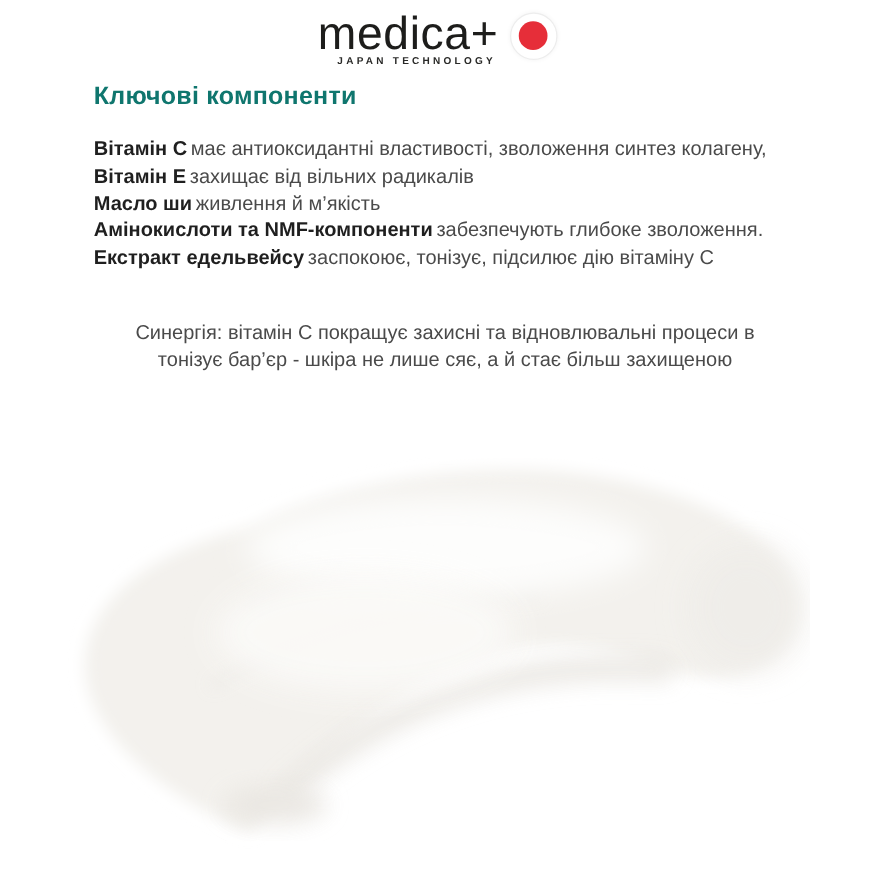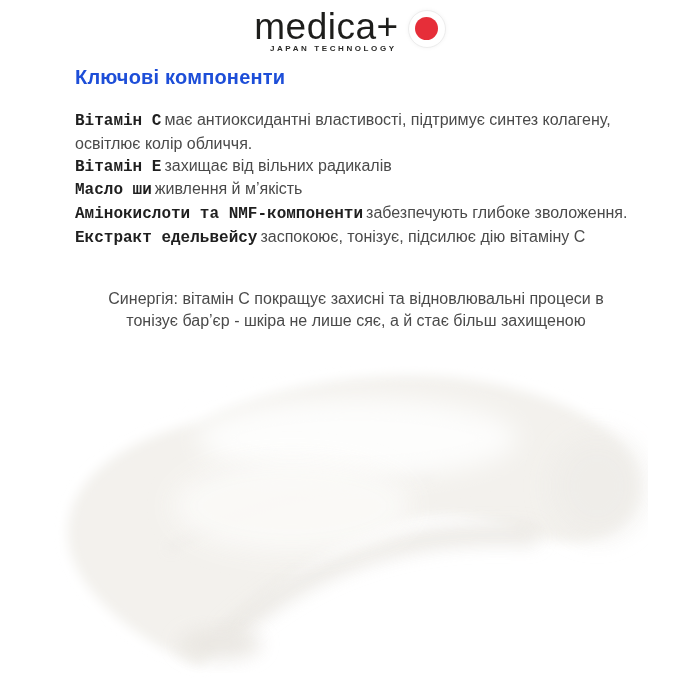--- a/index.html
+++ b/index.html
@@ -70,35 +70,34 @@
   
   .content {
     position: absolute;
     left: 75px;
     top: 66px;
     width: 562px;
   }
   .heading {
     font-size: 20px;
     font-weight: 700;
-    color: #1d4ed8;
+    color: #0f766e;
     margin: 0 0 20px 0;
     letter-spacing: 0.2px;
   }
   .components p {
     margin: 0;
     font-size: 16px;
     line-height: 21.8px;
     color: #4a4a4a;
   }
   .components strong {
     color: #1f1f1f;
     font-weight: 700;
     margin-right: 3px;
-    font-family: Liberation Mono, monospace;
   }
   .cont-line { display: block; }
   .synergy {
     margin-top: 38px;
     font-size: 16px;
     line-height: 22px;
     color: #4a4a4a;
   }
   .synergy span { display: block; text-align: center; }
 
@@ -124,22 +123,21 @@
     <div class="flag">
       <span class="dot"></span>
     </div>
   </header>
 
   <main class="content">
     <h1 class="heading">Ключові компоненти</h1>
 
     <div class="components">
       <p>
-        <strong>Вітамін C</strong><span>має антиоксидантні властивості, підтримує синтез колагену,</span>
-        <span class="cont-line">освітлює колір обличчя.</span>
+        <strong>Вітамін C</strong><span>має антиоксидантні властивості, зволоження синтез колагену,</span>
       </p>
       <p>
         <strong>Вітамін E</strong><span>захищає від вільних радикалів</span>
       </p>
       <p>
         <strong>Масло ши</strong><span>живлення й м’якість</span>
       </p>
       <p>
         <strong>Амінокислоти та NMF-компоненти</strong><span>забезпечують глибоке зволоження.</span>
       </p>

